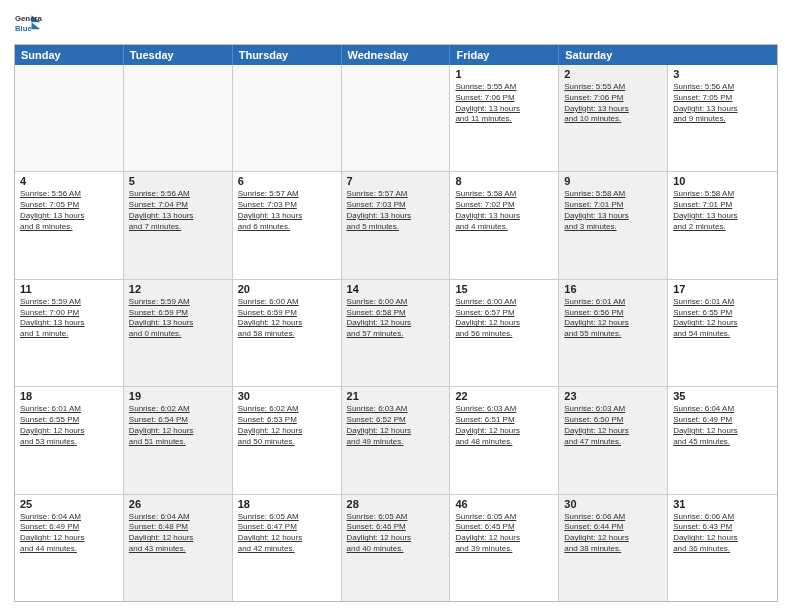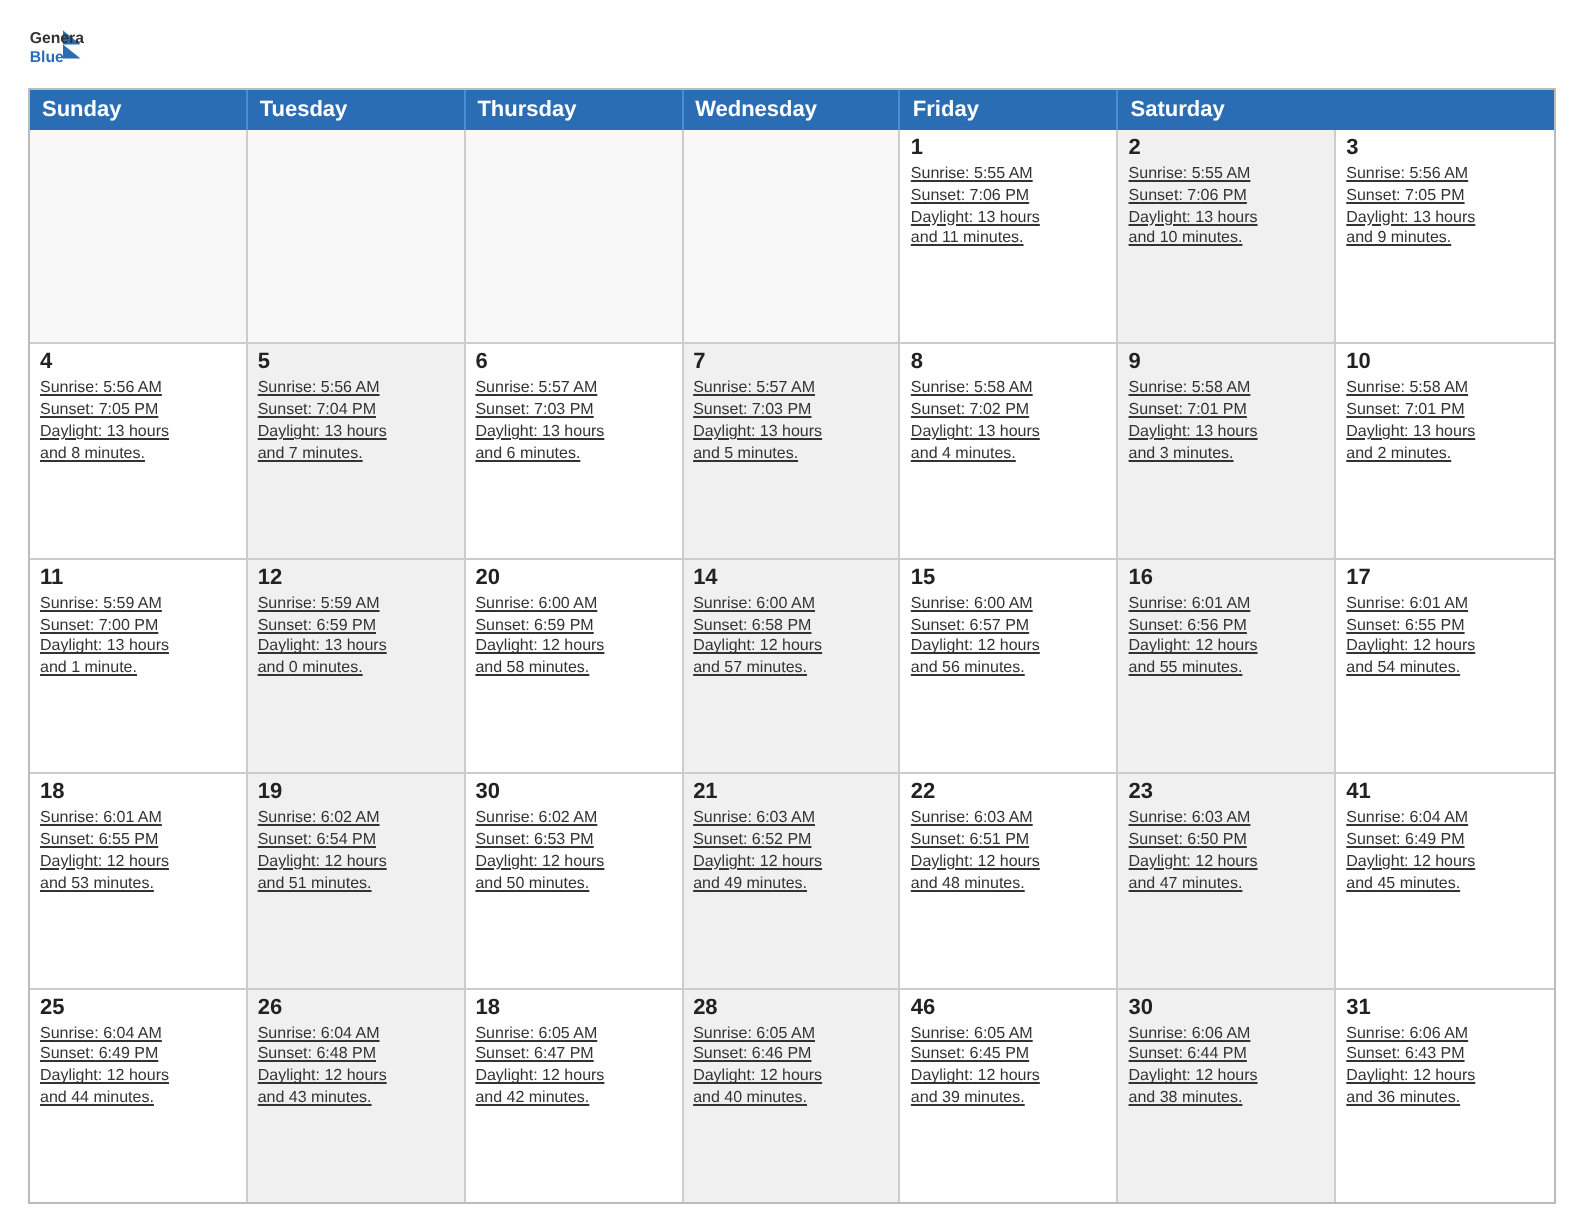--- a/index.html
+++ b/index.html
@@ -297,21 +297,21 @@
 and 48 minutes.</div>
           </div>
           <div class="cal-cell shaded">
             <div class="day-num">23</div>
             <div class="day-info" style="white-space: pre-line;">Sunrise: 6:03 AM
 Sunset: 6:50 PM
 Daylight: 12 hours
 and 47 minutes.</div>
           </div>
           <div class="cal-cell">
-            <div class="day-num">41</div>
+            <div class="day-num">35</div>
             <div class="day-info" style="white-space: pre-line;">Sunrise: 6:04 AM
 Sunset: 6:49 PM
 Daylight: 12 hours
 and 45 minutes.</div>
           </div>
         </div>
         <div class="cal-row">
           <div class="cal-cell">
             <div class="day-num">25</div>
             <div class="day-info" style="white-space: pre-line;">Sunrise: 6:04 AM

